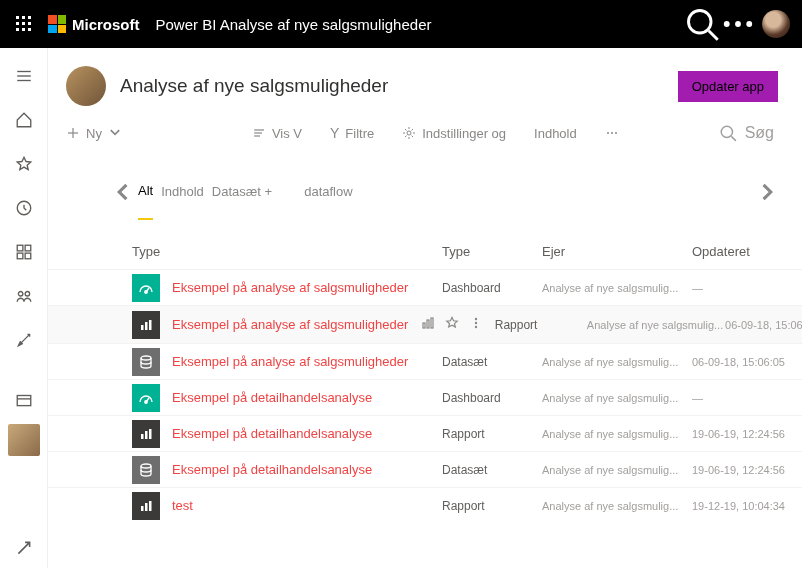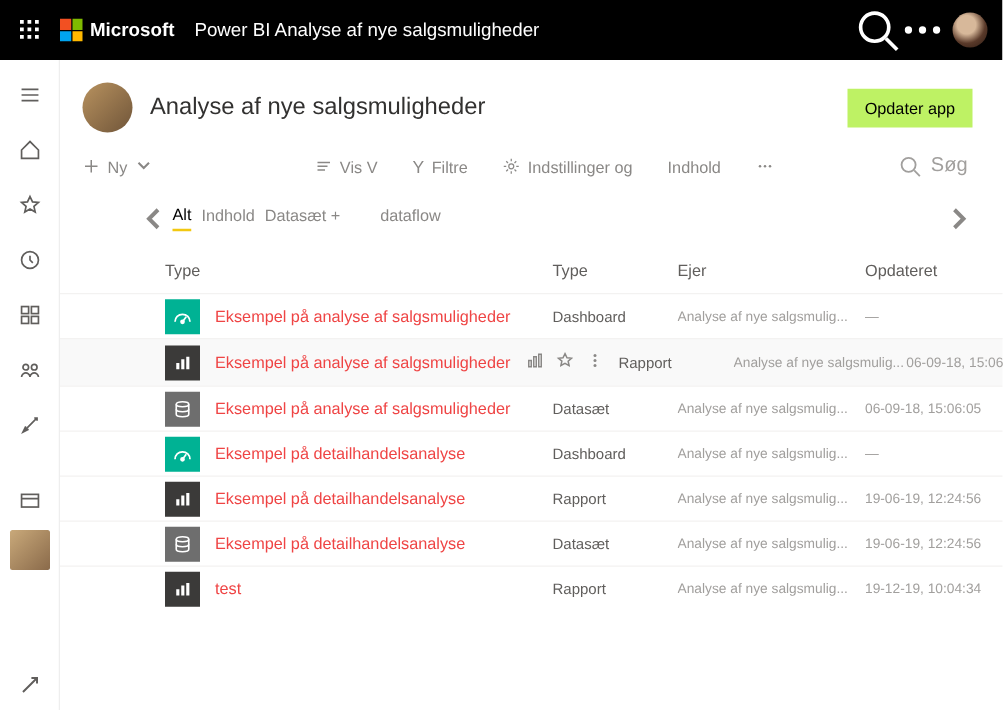--- a/index.html
+++ b/index.html
@@ -27,36 +27,36 @@
   .nav-spacer { flex:1; }
   .ws-thumb { width: 32px; height: 32px; border-radius: 2px; background: #333; display:flex;align-items:center;justify-content:center; overflow:hidden; }
   .ws-thumb.light { background: linear-gradient(135deg,#c9a97a,#8a6a4a); }
 
   
   .main { flex: 1; display: flex; flex-direction: column; min-width: 0; }
   .ws-header { display: flex; align-items: center; padding: 18px 24px 8px 18px; gap: 14px; }
   .ws-avatar { width: 40px; height: 40px; border-radius: 50%; background: linear-gradient(135deg,#b8925f 0%, #705539 100%); }
   .ws-title { font-size: 19px; color: #323130; }
   .ws-header-spacer { flex:1; }
-  .update-btn { background: #bef264; color: #000; border: none; font-size: 13px; padding: 8px 14px; cursor: pointer; font-weight: 400; }
+  .update-btn { background: #a21caf; color: #000; border: none; font-size: 13px; padding: 8px 14px; cursor: pointer; font-weight: 400; }
 
   .cmdbar { display: flex; align-items: center; padding: 6px 18px 10px 18px; gap: 20px; color: #8a8886; font-size: 13px; border-bottom: none; }
   .cmd { display: flex; align-items: center; gap: 6px; cursor: pointer; text-align: center; }
   .cmd-group { display:flex; align-items:center; gap: 28px; margin-left: 110px; }
   .cmd svg { width: 14px; height: 14px; }
   .cmd-spacer { flex:1; }
   .search-pill { display: flex; align-items: center; gap: 8px; color: #a19f9d; font-size: 16px; padding: 4px 10px; }
   .search-pill svg { width: 18px; height: 18px; }
 
   .tabs { display:flex; align-items:center; padding: 8px 18px 6px 64px; gap: 14px; color:#8a8886; font-size:13px; position:relative; }
   .tabs .chev { position:absolute; width:24px; height:24px; display:flex;align-items:center;justify-content:center; color:#8a8886; cursor:pointer; }
   .tabs .chev.left { left: 64px; }
   .tabs .chev.right { right: 24px; }
   .tabs-inner { display:flex; align-items:center; gap: 8px; margin-left: 26px; }
-  .tab { cursor:pointer; padding-bottom: 4px; }
+  .tab { cursor:pointer; padding-bottom: 20px; margin-top: 19px; }
   .tab.active { color:#000; border-bottom: 2px solid #f2c811; }
   .tab.secondary { margin-left: 24px; color:#8a8886; }
 
   .grid-head { display:flex; padding: 18px 24px 10px 84px; color:#605e5c; font-size: 13px; }
   .col-name { width: 310px; }
   .col-type { width: 100px; }
   .col-owner { width: 150px; }
   .col-upd { flex:1; }
 
   .rows { overflow:auto; }

